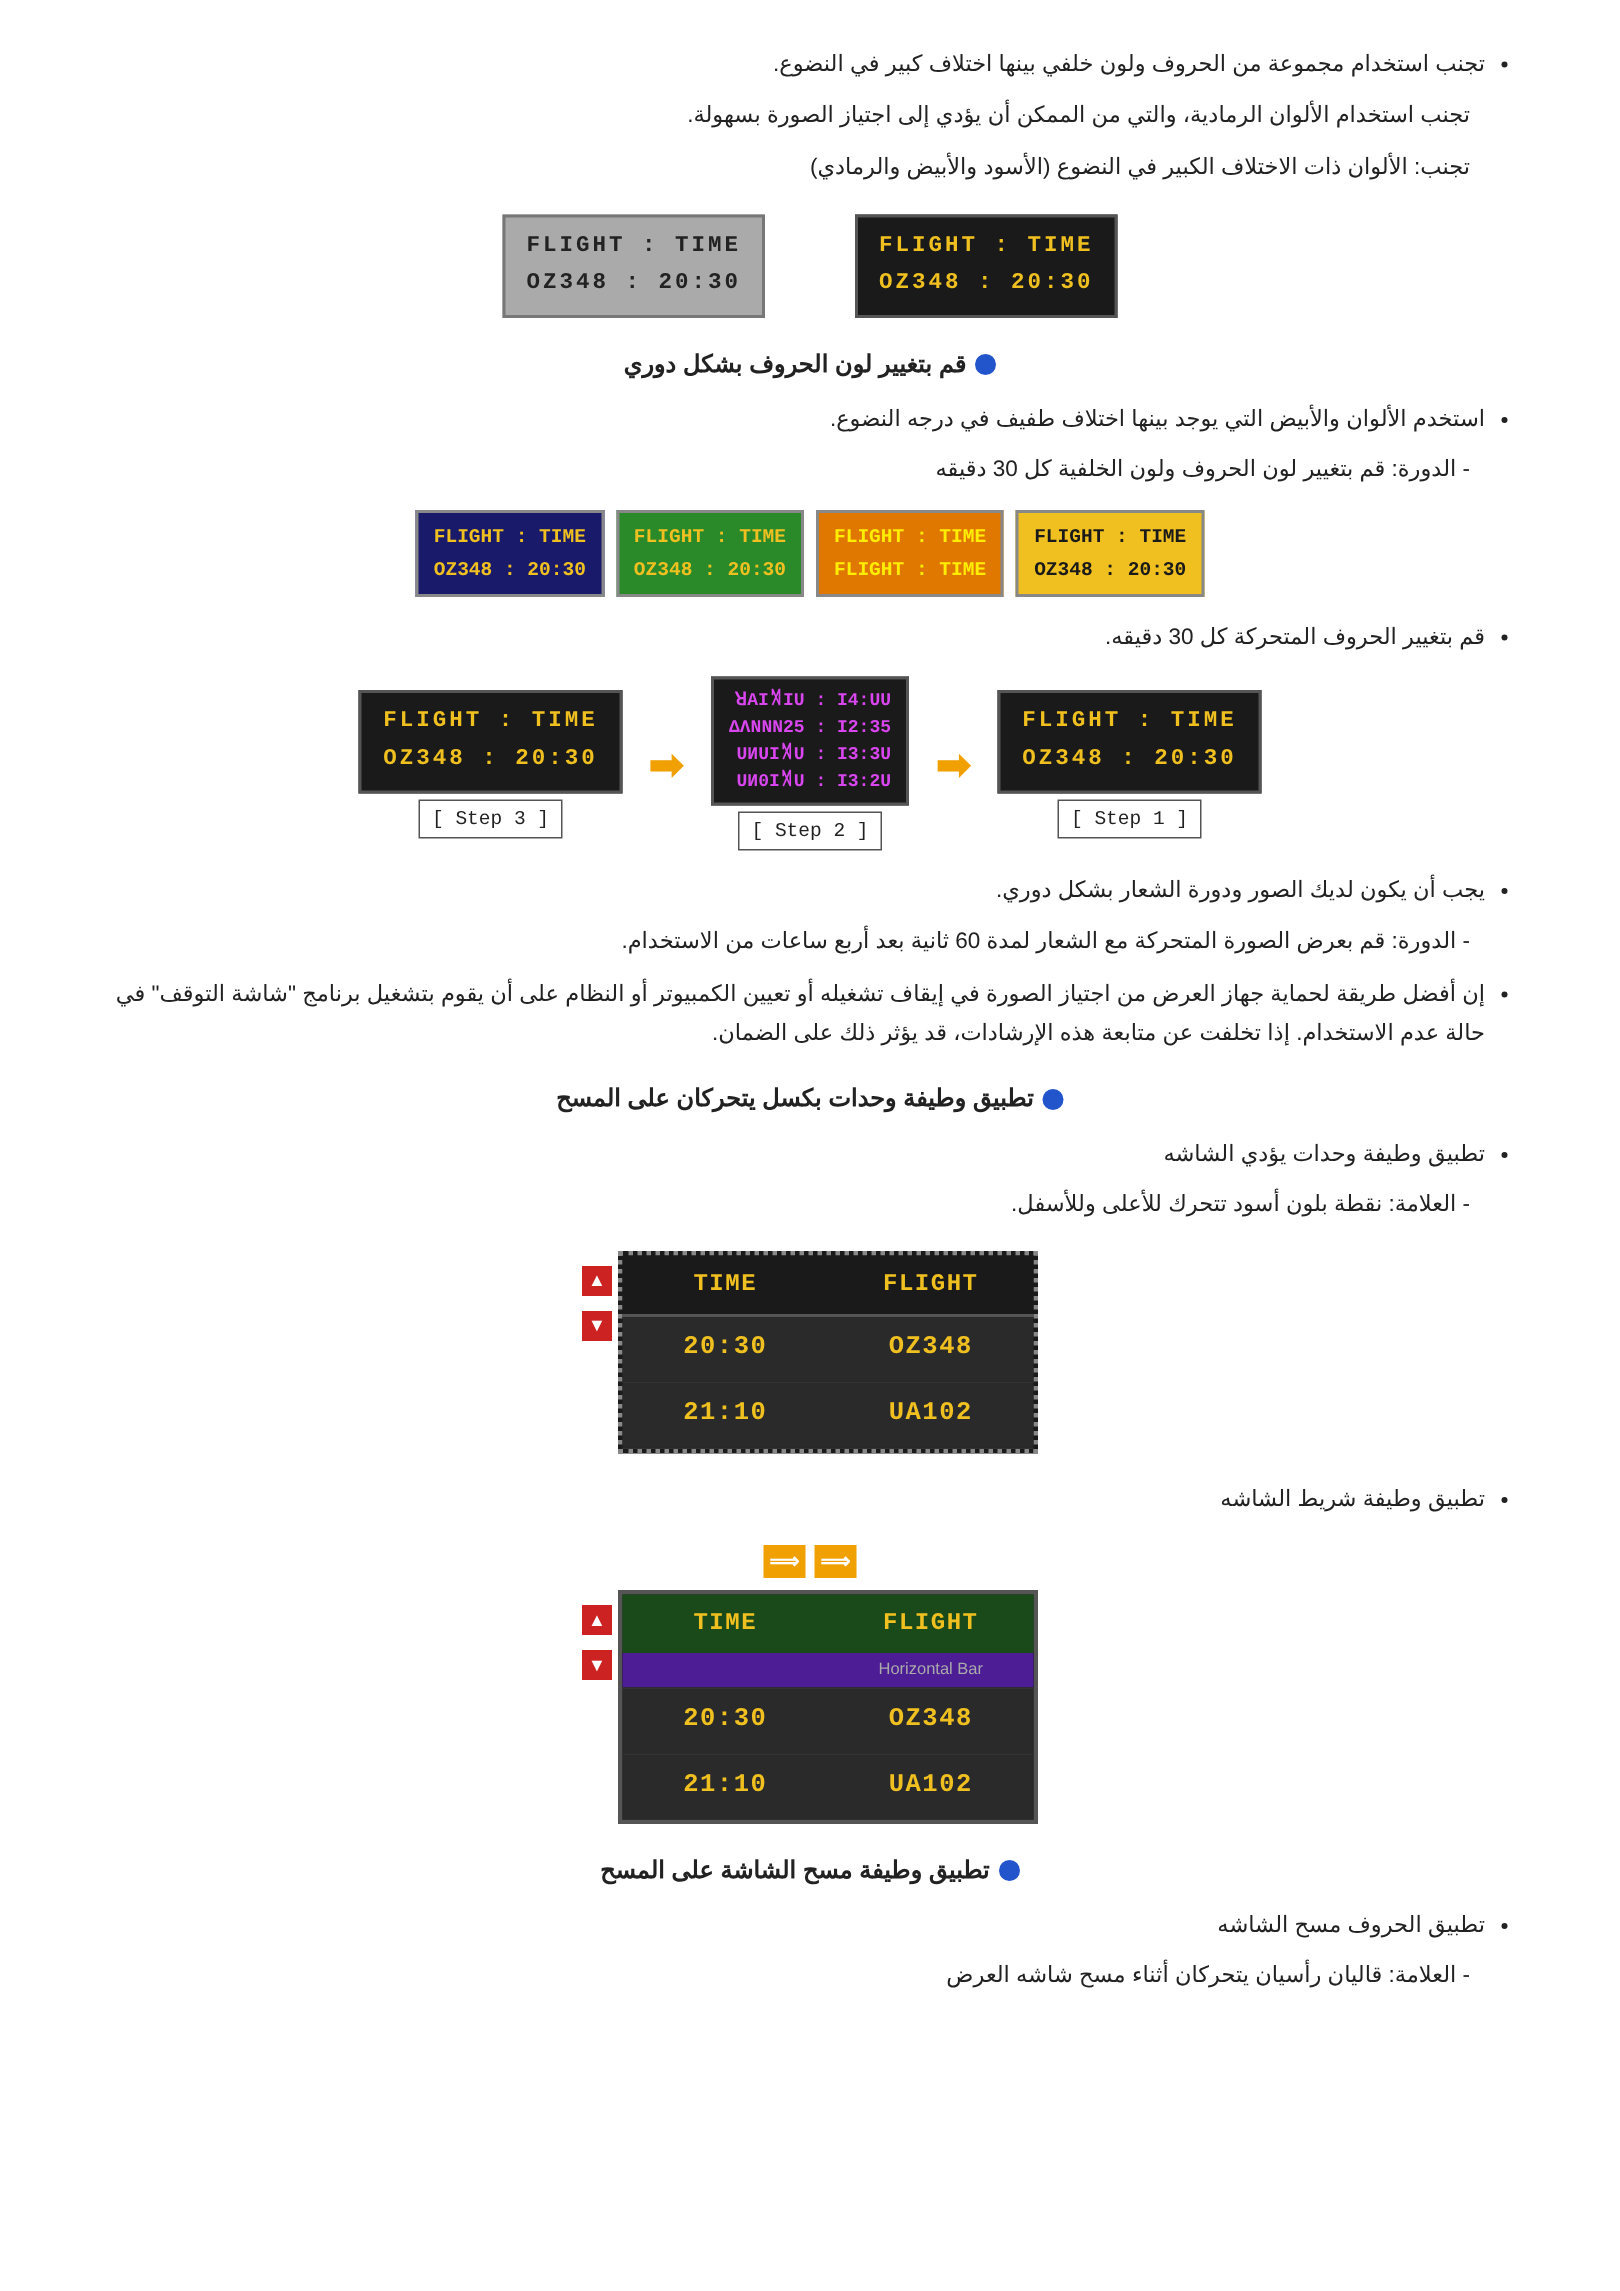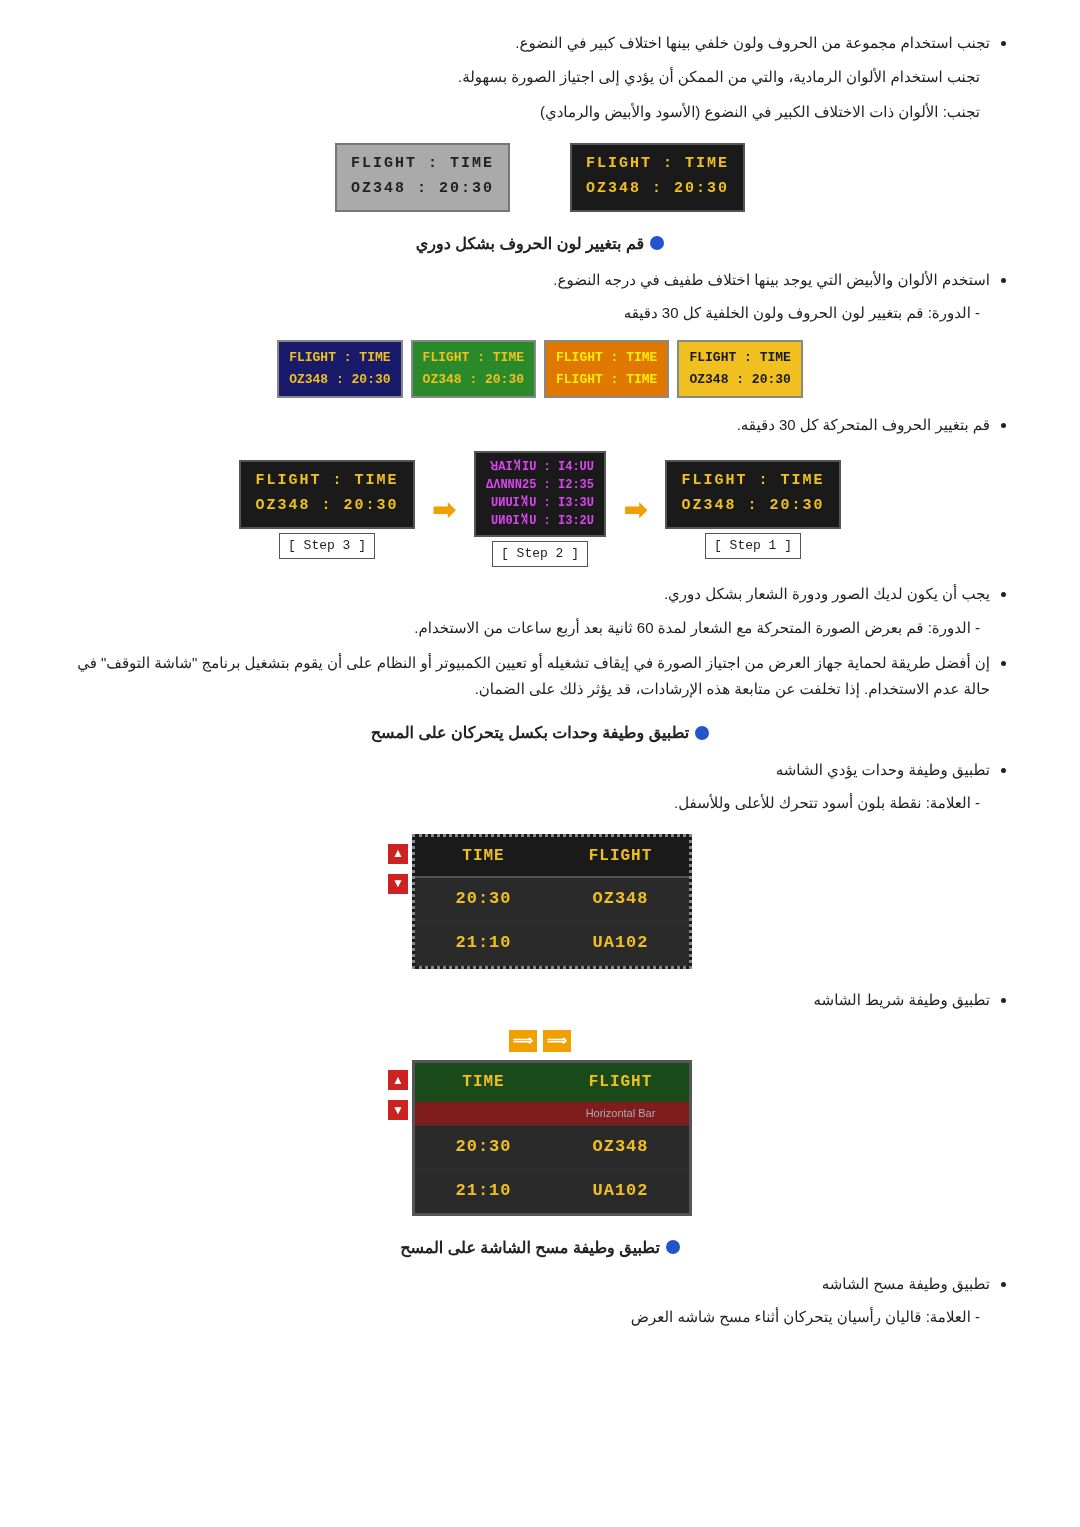--- a/index.html
+++ b/index.html
@@ -298,21 +298,21 @@
       color: #f0c020;
       letter-spacing: 1px;
       background: #1a4a1a;
     }
     .hbar-label {
       flex: 1;
       text-align: center;
       font-size: 11px;
       color: #aaa;
       padding: 2px 4px;
-      background: #7f1d1d;
+      background: #4c1d95;
       font-family: Arial, sans-serif;
     }
     .big-screen-table2 .data-row2 {
       display: flex;
     }
     .big-screen-table2 .data-cell2 {
       flex: 1;
       padding: 7px 10px;
       font-family: 'Courier New', monospace;
       font-weight: bold;
@@ -497,17 +497,17 @@
       </div>
     </div>
   </div>
 
   <div class="section-heading">
     <span class="blue-dot"></span>
     <span>تطبيق وطيفة مسح الشاشة على المسح</span>
   </div>
 
   <ul class="bullet-list">
-    <li>تطبيق وطيفة مسح الشاشه</li>
+    <li>تطبيق الحروف مسح الشاشه</li>
   </ul>
   <div class="indent-text">- العلامة: قاليان رأسيان يتحركان أثناء مسح شاشه العرض</div>
 
 </div>
 
 </body></html>

